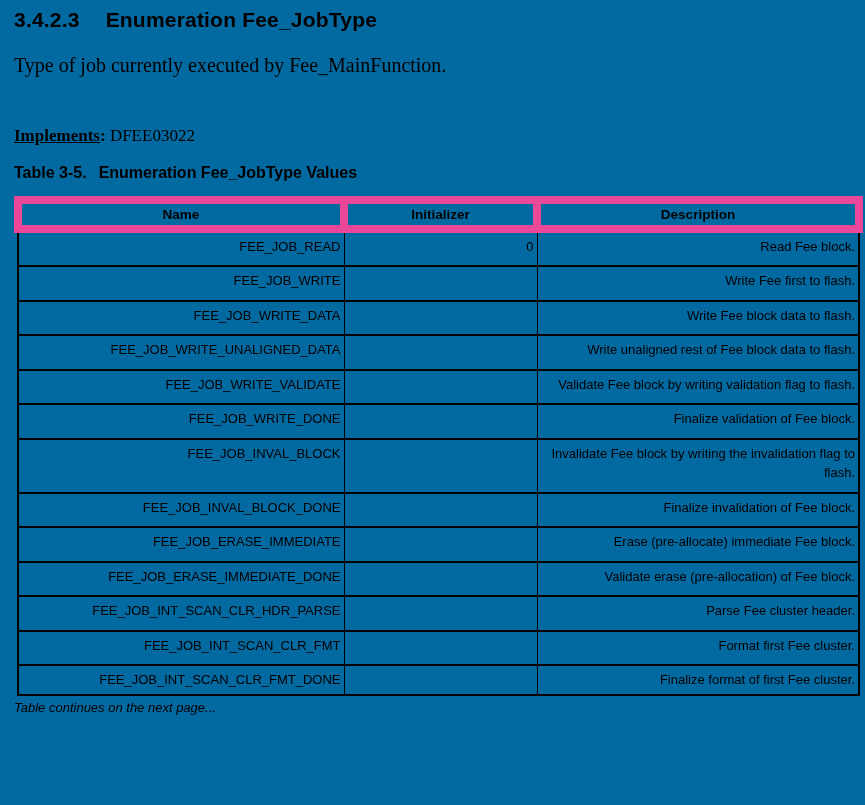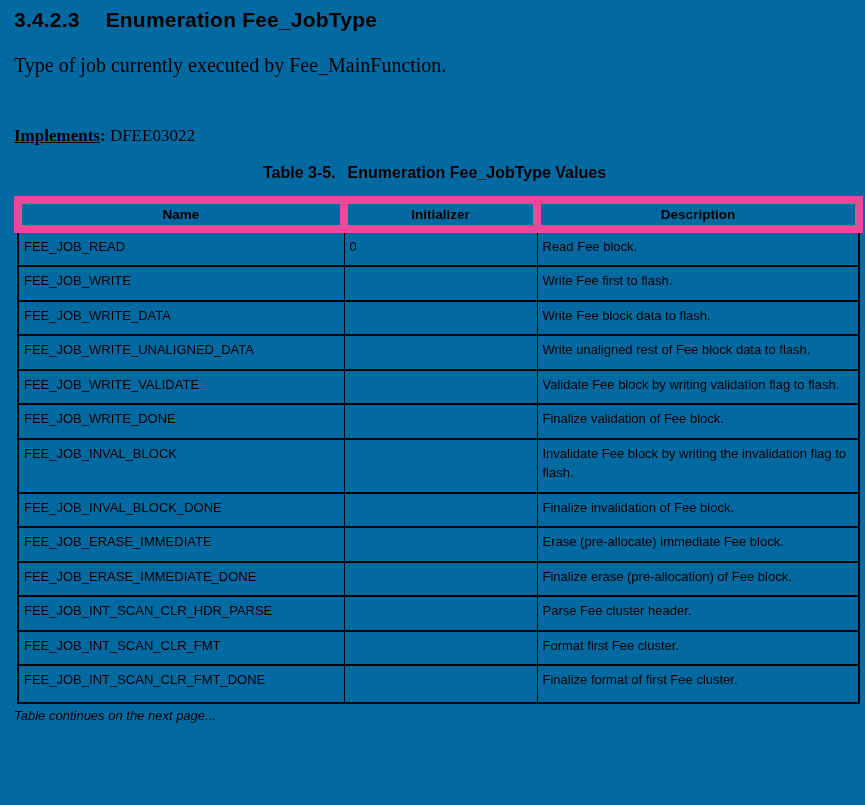--- a/index.html
+++ b/index.html
@@ -48,21 +48,21 @@
   p.implements .impl-label {
     font-weight: bold;
     text-decoration: underline;
   }
   p.implements .impl-colon {
     font-weight: bold;
   }
   
   .table-caption {
     margin-top: 17px;
-    text-align: center;
+    text-align: left;
     font-family: "Liberation Sans", sans-serif;
     font-weight: bold;
     font-size: 16px;
   }
   .table-caption .caption-label {
     margin-right: 12px;
   }
   
   table.enum-table {
     margin-top: 14px;
@@ -79,28 +79,28 @@
     font-size: 13.5px;
     text-align: center;
     padding: 3px 2px;
     vertical-align: middle;
   }
   table.enum-table td {
     border: 1px solid #000;
     border-top-width: 2px;
     border-bottom-width: 2px;
     vertical-align: top;
-    text-align: left;
+    text-align: right;
     padding: 4px 3px 9px 5px;
     line-height: 1.5;
     overflow: hidden;
     word-wrap: break-word;
   }
   table.enum-table tbody tr:last-child td {
-    padding-bottom: 12px;
+    padding-bottom: 4px;
   }
   
   .continuation-note {
     margin-top: 4px;
     text-align: left;
     font-family: Liberation Sans, sans-serif;
     font-style: italic;
     font-size: 13px;
   }
 </style>
@@ -176,21 +176,21 @@
     <td>Finalize invalidation of Fee block.</td>
   </tr>
         <tr>
     <td>FEE_JOB_ERASE_IMMEDIATE</td>
     <td></td>
     <td>Erase (pre-allocate) immediate Fee block.</td>
   </tr>
         <tr>
     <td>FEE_JOB_ERASE_IMMEDIATE_DONE</td>
     <td></td>
-    <td>Finalize erase (pre-allocation) of Fee block.</td>
+    <td>Validate erase (pre-allocation) of Fee block.</td>
   </tr>
         <tr>
     <td>FEE_JOB_INT_SCAN_CLR_HDR_PARSE</td>
     <td></td>
     <td>Parse Fee cluster header.</td>
   </tr>
         <tr>
     <td>FEE_JOB_INT_SCAN_CLR_FMT</td>
     <td></td>
     <td>Format first Fee cluster.</td>

